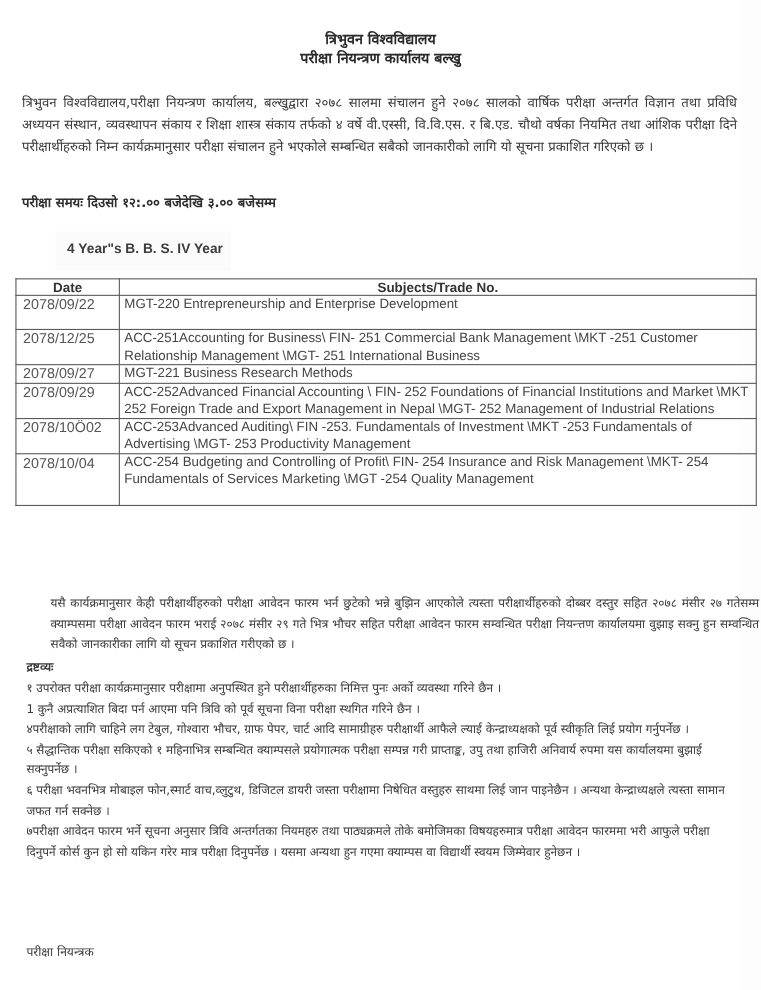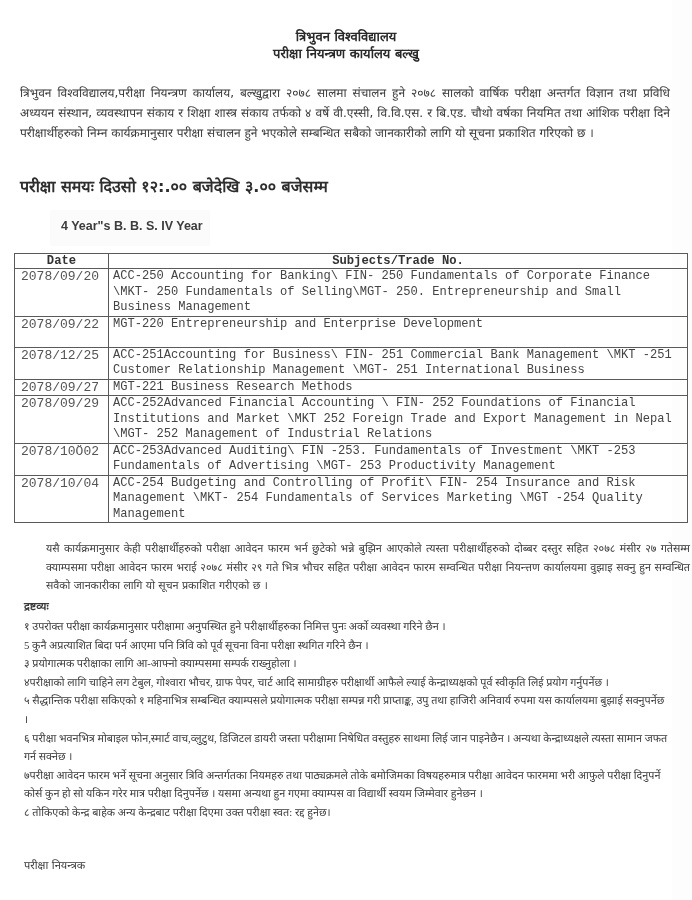--- a/index.html
+++ b/index.html
@@ -6,44 +6,44 @@
   body { width: 692px; height: 900px; position: relative; overflow: hidden; color: #333333; }
   .page { position: absolute; left: 0; top: 0; width: 692px; height: 900px; }
   .dev { font-family: "DejaVu Sans", sans-serif; }
 
   
   .hdr { position: absolute; left: 0; width: 692px; top: 28px; text-align: center; }
   .hdr div { font-size: 13px; line-height: 17px; color: #2a2a2a; font-weight: bold; }
 
   .intro { position: absolute; left: 20px; top: 83px; width: 650px; font-size: 12px; line-height: 20px; color: #3a3a3a; text-align: justify; }
 
-  .exam-time { position: absolute; left: 20px; top: 175px; font-size: 16px; font-weight: bold; color: #2e2e2e; }
+  .exam-time { position: absolute; left: 20px; top: 175px; font-size: 12px; font-weight: bold; color: #2e2e2e; }
 
   .sub-bg { position: absolute; left: 50px; top: 210px; width: 160px; height: 36px; background: #fbfbfb; }
   .subheading { position: absolute; left: 61px; top: 219px; font-family: "Liberation Sans", sans-serif; font-size: 12.5px; font-weight: bold; color: #3c3c3c; }
 
   
-  .tbl { position: absolute; left: 14px; top: 253px; width: 674px; border-collapse: collapse; font-family: Liberation Mono, monospace; font-size: 12.2px; color: #444; }
+  .tbl { position: absolute; left: 14px; top: 253px; width: 674px; border-collapse: collapse; font-family: Liberation Sans, sans-serif; font-size: 12.2px; color: #444; }
   .tbl td, .tbl th { border: 1px solid #5a5a5a; vertical-align: top; padding: 0 4px; line-height: 15.5px; }
   .tbl th { font-weight: bold; color: #333; text-align: center; height: 14px; line-height: 14px; }
   .tbl td.date { width: 83px; font-size: 13px; color: #555; padding-left: 6px; }
   .tbl tbody td.subj { font-size: 12.1px; }
   .tbl .h1 { height: 31px; }
   .tbl .h2 { height: 31px; }
   .tbl .h3 { height: 31px; }
   .tbl .h4 { height: 15px; }
   .tbl .h5 { height: 31px; }
   .tbl .h6 { height: 31px; }
   .tbl .h7 { height: 47px; }
   .tbl .larger { font-size: 13px; margin-top: 28px; }
 
   .notice { position: absolute; left: 24px; top: 540px; width: 644px; font-size: 10.8px; line-height: 18.5px; color: #3a3a3a; text-align: justify; margin-left: 22px; }
   .note-head { position: absolute; left: 24px; top: 598px; font-size: 11px; font-weight: bold; color: #3a3a3a; }
   .notes { position: absolute; left: 24px; top: 617px; width: 644px; font-size: 10.8px; line-height: 18.6px; color: #3a3a3a; }
-  .notes div { margin: 0; font-family: Liberation Serif, serif; }
+  .notes div { margin: 0; }
   .signature { position: absolute; left: 24px; top: 857px; font-size: 11px; font-weight: normal; color: #3a3a3a; }
 
   .right-shade { position: absolute; left: 672px; top: 0; width: 20px; height: 900px; background: #fdfdfd; }
 </style>
 </head>
 <body>
 
 <div class="page">
 
   <div class="right-shade"></div>
@@ -61,24 +61,20 @@
   <div class="subheading">4 Year"s B. B. S. IV Year</div>
 
   <table class="tbl">
     <thead>
       <tr>
         <th>Date</th>
         <th>Subjects/Trade No.</th>
       </tr>
     </thead>
     <tbody>
-      <tr class="h1">
-        <td class="date">2078/09/20</td>
-        <td class="subj">ACC-250 Accounting for Banking\ FIN- 250 Fundamentals of Corporate Finance \MKT- 250 Fundamentals of Selling\MGT- 250. Entrepreneurship and Small Business Management</td>
-      </tr>
       <tr class="h2">
         <td class="date">2078/09/22</td>
         <td class="subj">MGT-220 Entrepreneurship and Enterprise Development</td>
       </tr>
       <tr class="h3">
         <td class="date">2078/12/25</td>
         <td class="subj larger">ACC-251Accounting for Business\ FIN- 251 Commercial Bank Management \MKT -251 Customer Relationship Management \MGT- 251 International Business</td>
       </tr>
       <tr class="h4">
         <td class="date">2078/09/27</td>
@@ -98,24 +94,22 @@
       </tr>
     </tbody>
   </table>
 
   <div class="notice dev">यसै कार्यक्रमानुसार केही परीक्षार्थीहरुको परीक्षा आवेदन फारम भर्न छुटेको भन्ने बुझिन आएकोले त्यस्ता परीक्षार्थीहरुको  दोब्बर दस्तुर सहित २०७८ मंसीर २७ गतेसम्म क्याम्पसमा  परीक्षा आवेदन फारम भराई २०७८ मंसीर २९ गते भित्र भौचर सहित परीक्षा आवेदन फारम सम्वन्धित परीक्षा नियन्त्तण कार्यालयमा वुझाइ सक्नु हुन सम्वन्धित सवैको जानकारीका लागि यो सूचन प्रकाशित गरीएको छ ।</div>
 
   <div class="note-head dev">द्रष्टव्यः</div>
 
   <div class="notes dev">
     <div>१ उपरोक्त परीक्षा कार्यक्रमानुसार परीक्षामा अनुपस्थित हुने परीक्षार्थीहरुका निमित्त पुनः अर्को व्यवस्था गरिने छैन ।</div>
-    <div>5 कुनै अप्रत्याशित बिदा पर्न आएमा पनि त्रिवि को पूर्व सूचना विना परीक्षा स्थगित गरिने छैन ।</div>
-    <div>३ प्रयोगात्मक परीक्षाका लागि आ-आफ्नो क्याम्पसमा सम्पर्क राख्नुहोला ।</div>
+    <div>1 कुनै अप्रत्याशित बिदा पर्न आएमा पनि त्रिवि को पूर्व सूचना विना परीक्षा स्थगित गरिने छैन ।</div>
     <div>४परीक्षाको लागि चाहिने लग टेबुल, गोश्वारा भौचर, ग्राफ पेपर, चार्ट आदि सामाग्रीहरु परीक्षार्थी आफैले ल्याई केन्द्राध्यक्षको पूर्व स्वीकृति लिई प्रयोग गर्नुपर्नेछ ।</div>
     <div>५ सैद्धान्तिक परीक्षा सकिएको १ महिनाभित्र सम्बन्धित क्याम्पसले प्रयोगात्मक परीक्षा सम्पन्न गरी प्राप्ताङ्क, उपु तथा हाजिरी अनिवार्य रुपमा यस कार्यालयमा बुझाई सक्नुपर्नेछ ।</div>
     <div>६ परीक्षा भवनभित्र मोबाइल फोन,स्मार्ट वाच,व्लुटुथ, डिजिटल डायरी जस्ता परीक्षामा निषेधित वस्तुहरु साथमा लिई जान पाइनेछैन । अन्यथा केन्द्राध्यक्षले त्यस्ता सामान जफत गर्न सक्नेछ ।</div>
     <div>७परीक्षा आवेदन फारम भर्ने सूचना अनुसार त्रिवि अन्तर्गतका नियमहरु तथा पाठ्यक्रमले तोके बमोजिमका विषयहरुमात्र परीक्षा आवेदन फारममा भरी आफुले परीक्षा दिनुपर्ने कोर्स कुन हो सो यकिन गरेर मात्र परीक्षा दिनुपर्नेछ । यसमा अन्यथा हुन गएमा क्याम्पस वा विद्यार्थी स्वयम जिम्मेवार हुनेछन ।</div>
-    <div>८ तोकिएको केन्द्र बाहेक अन्य केन्द्रबाट परीक्षा दिएमा उक्त परीक्षा स्वत: रद्द हुनेछ।</div>
   </div>
 
   <div class="signature dev">परीक्षा नियन्त्रक</div>
 
 </div>
 
 </body></html>

